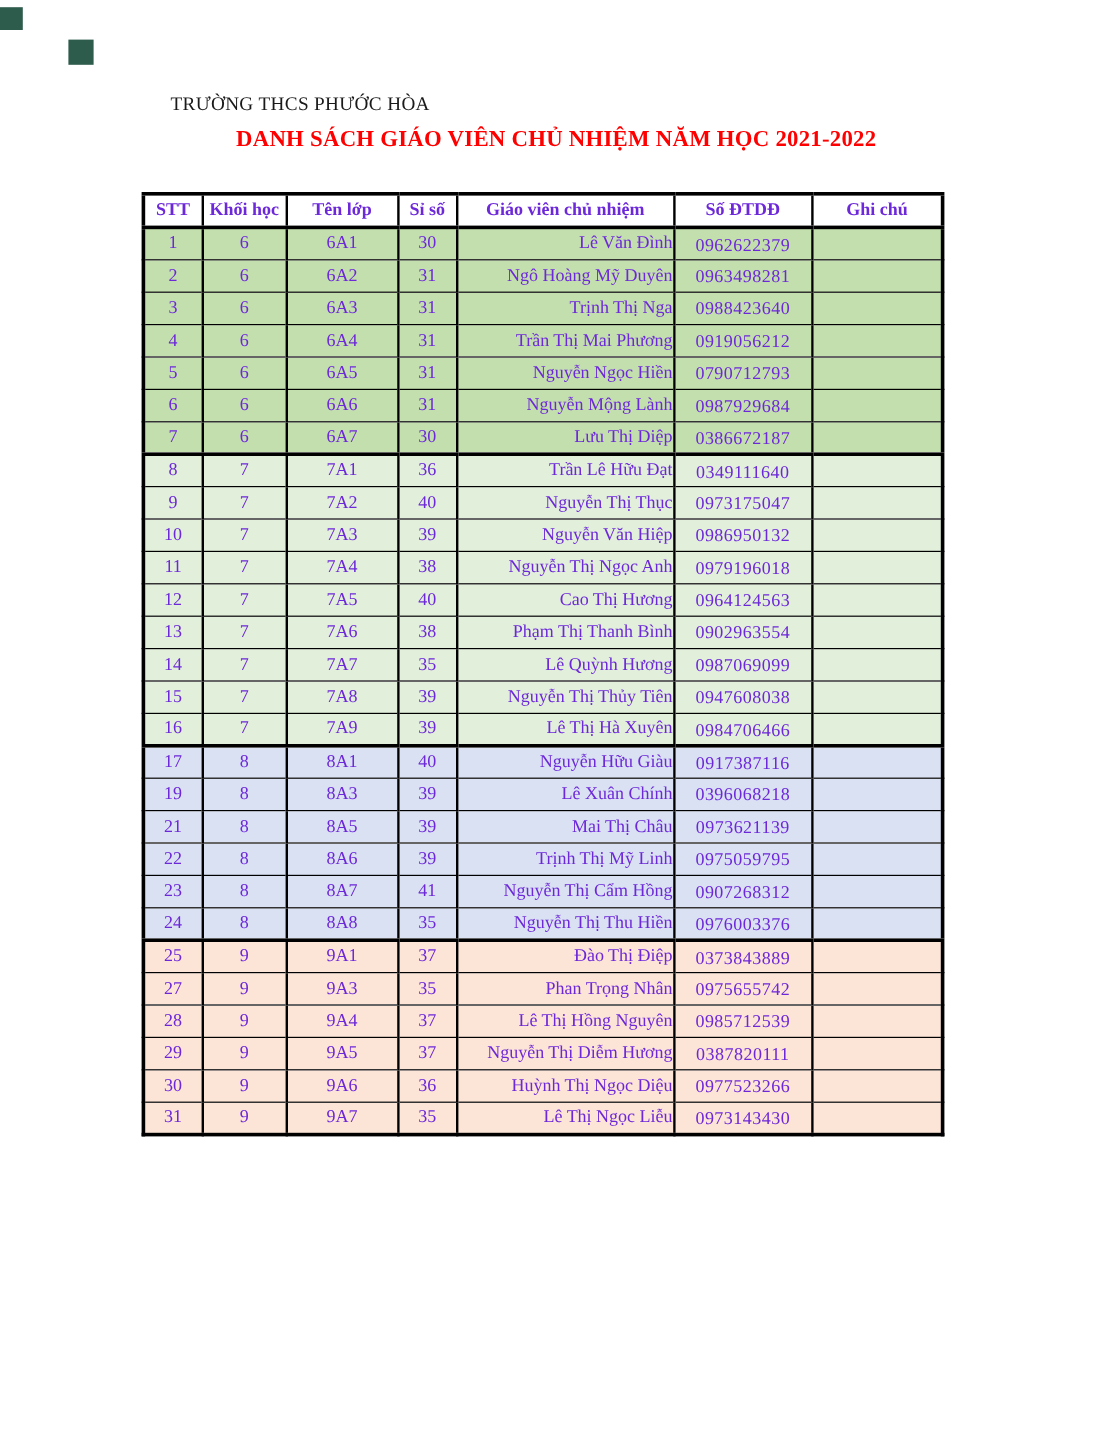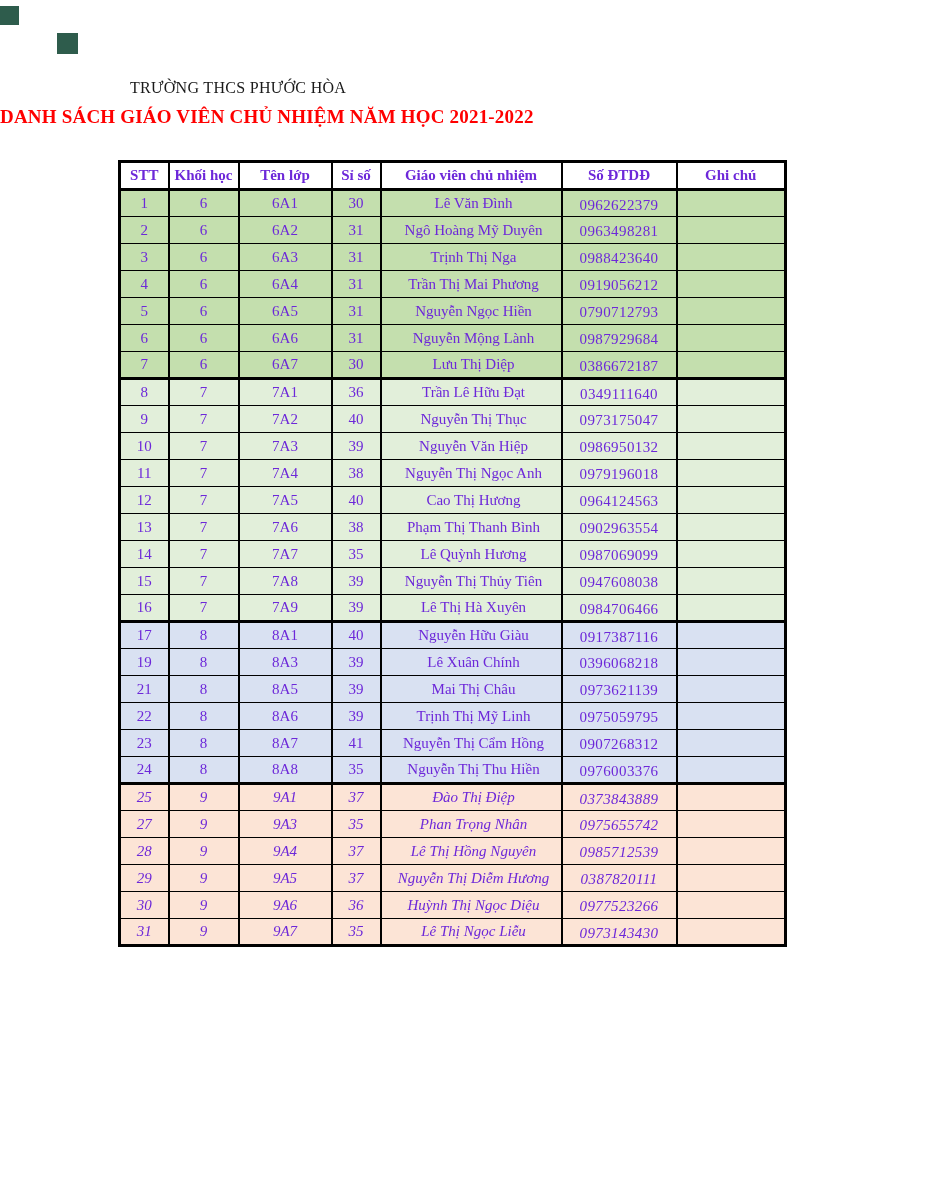--- a/index.html
+++ b/index.html
@@ -10,26 +10,26 @@
   *{box-sizing:border-box; margin:0; padding:0;}
   html,body{background:#ffffff;}
   body{font-family:"Liberation Serif","DejaVu Serif",serif;}
   .page{position:relative; width:927px; height:1200px; background:#ffffff; overflow:hidden;}
 
   .corner-square{position:absolute; background:var(--sq);}
   .sq1{left:0px; top:6px; width:19px; height:19px;}
   .sq2{left:57px; top:33px; width:21px; height:21px;}
 
   .school-name{
-    position:absolute; left:130px; top:79px;
+    position:absolute; left:142px; top:79px;
     font-size:16px; color:#1a1a1a; letter-spacing:0.3px; white-space:nowrap;
   }
   .doc-title{
     position:absolute; left:0; top:106px; width:927px;
-    font-size:19px; font-weight:bold; color:var(--title-red);
+    text-align:center; font-size:19px; font-weight:bold; color:var(--title-red);
     letter-spacing:0.2px; white-space:nowrap;
   }
 
   table.gv-table{
     position:absolute; left:118px; top:160px;
     border-collapse:collapse; table-layout:fixed;
     border:3px solid var(--border);
     font-size:15px; color:#6d28d9;
   }
   .gv-table col.c1{width:49px;}
@@ -48,26 +48,26 @@
     text-align:center; vertical-align:middle;
     overflow:hidden; white-space:nowrap;
   }
   .gv-table thead tr{height:28px;}
   .gv-table thead th{
     font-weight:bold; background:#ffffff;
     border-top:3px solid var(--border);
     border-bottom:3px solid var(--border);
   }
   .gv-table tbody tr{height:27px;}
-  .gv-table td.c-teacher{text-align:center; padding-left:5px;}
+  .gv-table td.c-teacher{text-align:right; padding-left:5px;}
   .gv-table td.c-phone{padding-top:3px; letter-spacing:0.4px;}
   .gv-table tr.g6 td{background:var(--g6);}
   .gv-table tr.g7 td{background:var(--g7);}
   .gv-table tr.g8 td{background:var(--g8);}
-  .gv-table tr.g9 td{background:var(--g9);font-style:italic;}
+  .gv-table tr.g9 td{background:var(--g9);}
   .gv-table tr.group-start td{border-top:3px solid var(--border);}
 </style>
 </head>
 <body>
 
 <div class="page">
   <div class="corner-square sq1"></div>
   <div class="corner-square sq2"></div>
 
   <div class="school-name">TRƯỜNG THCS PHƯỚC HÒA</div>

